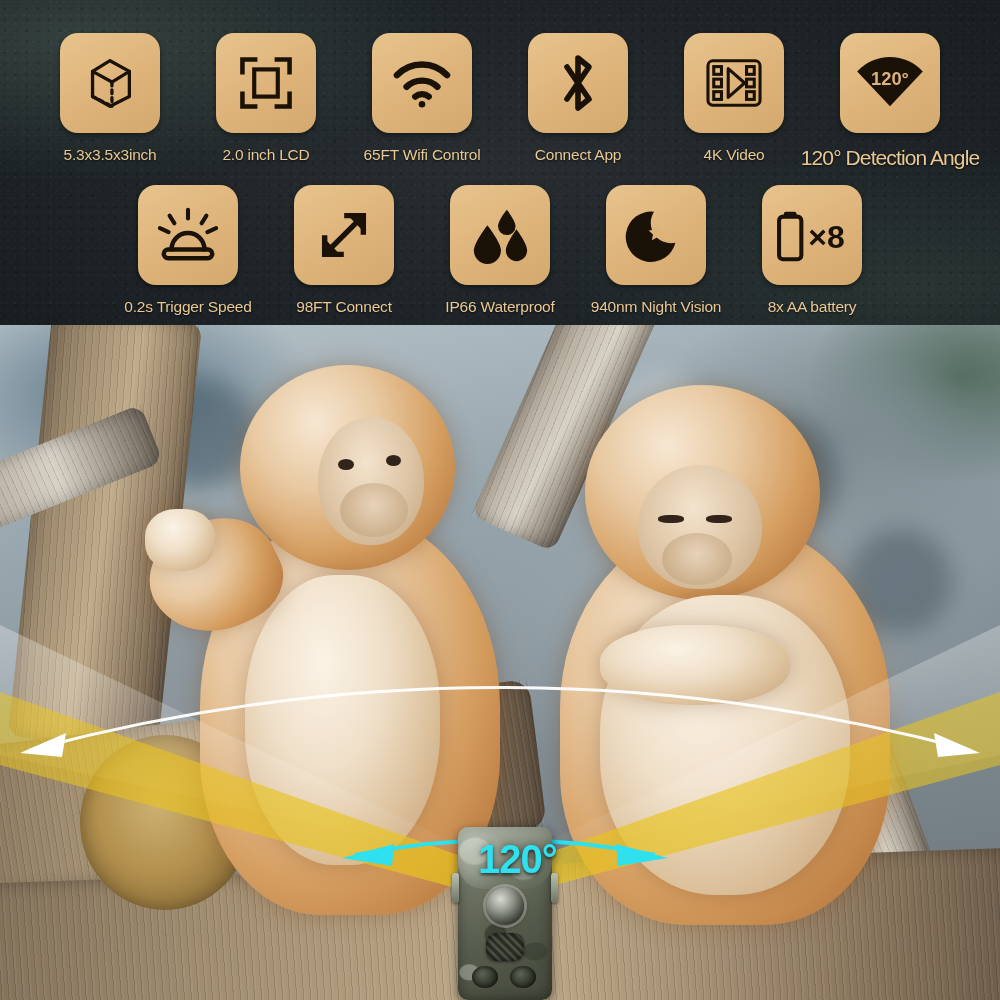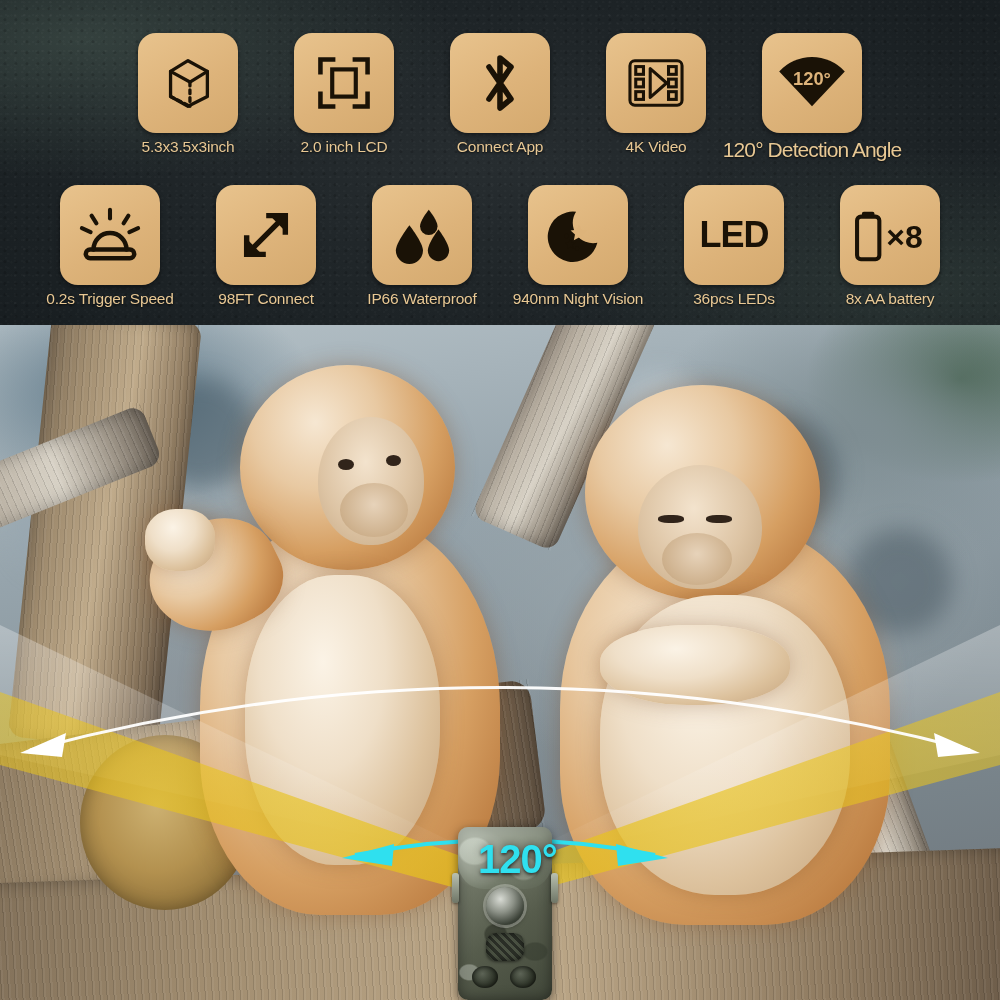--- a/index.html
+++ b/index.html
@@ -69,21 +69,21 @@
     background: linear-gradient(150deg, #e8c38d 0%, #ddb37a 55%, #d4a96e 100%);
     box-shadow: 0 2px 5px rgba(0,0,0,0.45);
     display: flex;
     align-items: center;
     justify-content: center;
     flex: none;
   }
   .feat-tile svg { display: block; }
 
   .feat-label {
-    margin-top: 6px;
+    margin-top: 14px;
     font-size: 15.5px;
     line-height: 1;
     color: #e8c894;
     white-space: nowrap;
     letter-spacing: -0.2px;
     text-shadow: 0 1px 2px rgba(0,0,0,.7);
   }
   .feat-label.tight { letter-spacing: -0.9px; font-size: 21px; }
 
   
@@ -284,20 +284,31 @@
             <path d="M6 20 V6 H20"></path>
               <path d="M44 6 H58 V20"></path>
             <path d="M58 44 V58 H44"></path>
               <path d="M20 58 H6 V44"></path>
             <rect x="19" y="17" width="26" height="30" stroke-width="4.6"></rect>
           </svg>
         </div>
         <div class="feat-label">2.0 inch LCD</div>
       </div>
 
+      <div class="feat-cell">
+        <div class="feat-tile">
+          <svg width="62" height="56" viewBox="0 0 64 56" fill="none" stroke="#1a1206" stroke-width="6.5" stroke-linecap="round">
+            <path d="M6 20 A36 36 0 0 1 58 20"></path>
+            <path d="M16 32 A23 23 0 0 1 48 32"></path>
+            <path d="M25 42 A11 11 0 0 1 39 42"></path>
+            <circle cx="32" cy="50" r="3.4" fill="#1a1206" stroke="none"></circle>
+          </svg>
+        </div>
+        <div class="feat-label">65FT Wifi Control</div>
+      </div>
 
       <div class="feat-cell">
         <div class="feat-tile">
           <svg width="46" height="66" viewBox="0 0 44 66" fill="none" stroke="#1a1206" stroke-width="5.6" stroke-linejoin="round" stroke-linecap="round">
             <path d="M11 17 L33 49 L22 58 V8 L33 17 L11 49"></path>
           </svg>
         </div>
         <div class="feat-label">Connect App</div>
       </div>
 
@@ -378,28 +389,20 @@
             <path d="M52 40 A26 26 0 1 1 30 8 A21 21 0 0 0 52 40 Z"></path>
             <path d="M33 21 l2.6 5.6 6 .7 -4.5 4.2 1.2 6 -5.3-3 -5.3 3 1.2-6 -4.5-4.2 6-.7 Z" fill="#ddb37a"></path>
             <path d="M24 36 l1.6 3.4 3.7.4 -2.8 2.6 .8 3.7 -3.3-1.9 -3.3 1.9 .8-3.7 -2.8-2.6 3.7-.4 Z" fill="#1a1206"></path>
             <circle cx="20" cy="33" r="2.4" fill="#1a1206"></circle>
             <circle cx="31" cy="46" r="2.2" fill="#1a1206"></circle>
           </svg>
         </div>
         <div class="feat-label">940nm Night Vision</div>
       </div>
 
-      <div class="feat-cell">
-        <div class="feat-tile">
-          <svg width="84" height="42" viewBox="0 0 84 42">
-            <text x="42" y="33" text-anchor="middle" font-family="Liberation Sans, sans-serif" font-size="36" font-weight="700" fill="#1a1206" letter-spacing="-1">LED</text>
-          </svg>
-        </div>
-        <div class="feat-label">36pcs LEDs</div>
-      </div>
 
       <div class="feat-cell">
         <div class="feat-tile">
           <svg width="80" height="62" viewBox="0 0 82 64" fill="none">
             <rect x="12" y="8" width="13" height="6" rx="2" fill="#1a1206"></rect>
             <rect x="7" y="13" width="23" height="44" rx="4" stroke="#1a1206" stroke-width="4.2"></rect>
             <text x="56" y="45" text-anchor="middle" font-family="Liberation Sans, sans-serif" font-size="33" font-weight="700" fill="#1a1206">×8</text>
           </svg>
         </div>
         <div class="feat-label">8x AA battery</div>

